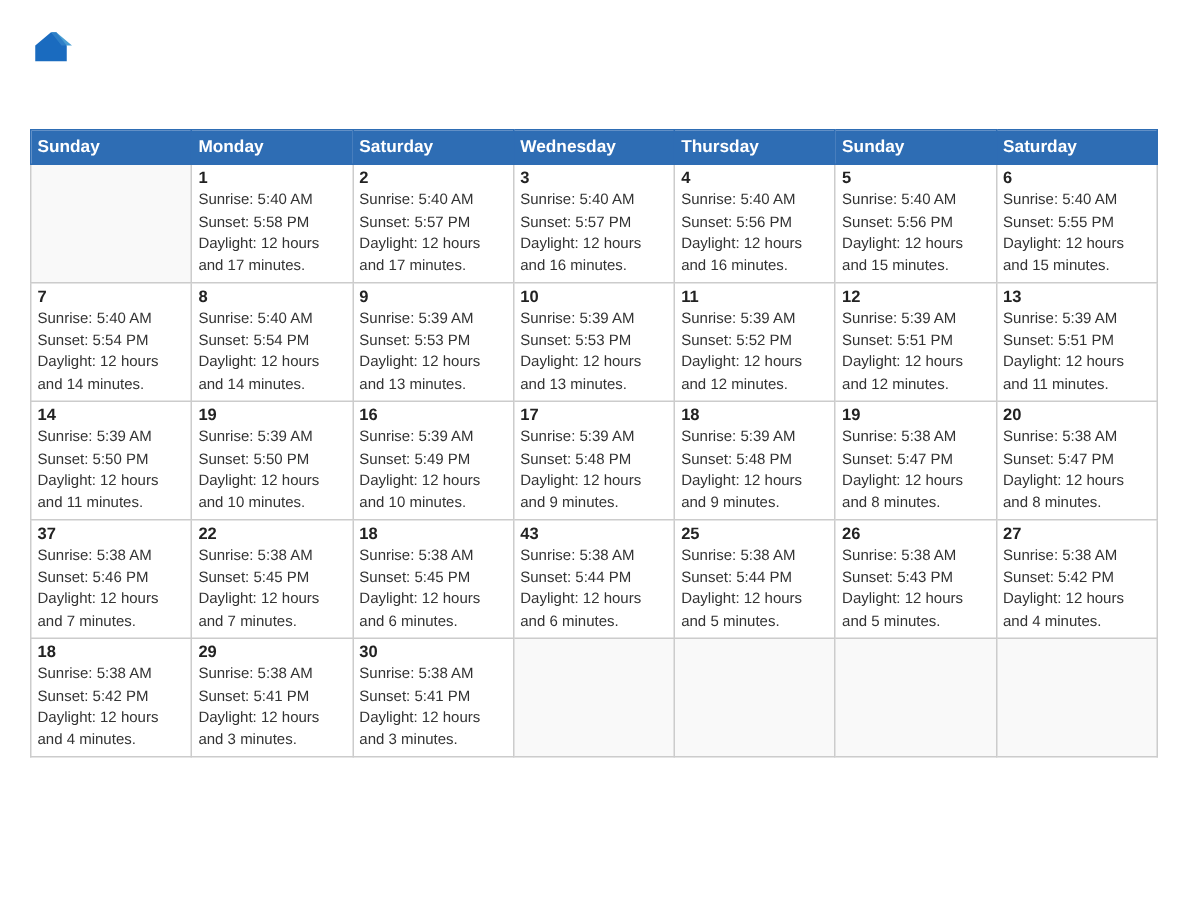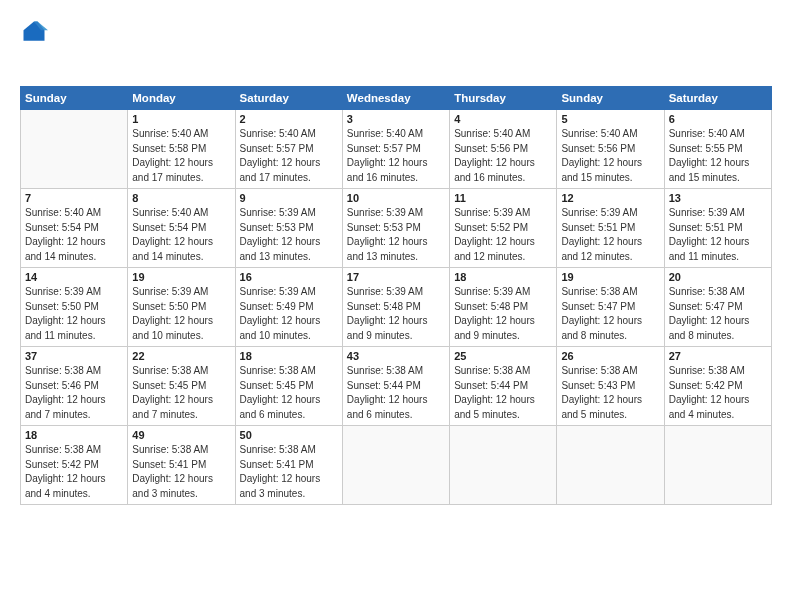--- a/index.html
+++ b/index.html
@@ -332,28 +332,28 @@
         </tr>
         <tr>
           <td>
             <span class="day-num">18</span>
             <div class="day-info" style="white-space: pre-line;">Sunrise: 5:38 AM
 Sunset: 5:42 PM
 Daylight: 12 hours
 and 4 minutes.</div>
           </td>
           <td>
-            <span class="day-num">49</span>
+            <span class="day-num">29</span>
             <div class="day-info" style="white-space: pre-line;">Sunrise: 5:38 AM
 Sunset: 5:41 PM
 Daylight: 12 hours
 and 3 minutes.</div>
           </td>
           <td>
-            <span class="day-num">50</span>
+            <span class="day-num">30</span>
             <div class="day-info" style="white-space: pre-line;">Sunrise: 5:38 AM
 Sunset: 5:41 PM
 Daylight: 12 hours
 and 3 minutes.</div>
           </td>
           <td class="empty"></td>
           <td class="empty"></td>
           <td class="empty"></td>
           <td class="empty"></td>
         </tr>

